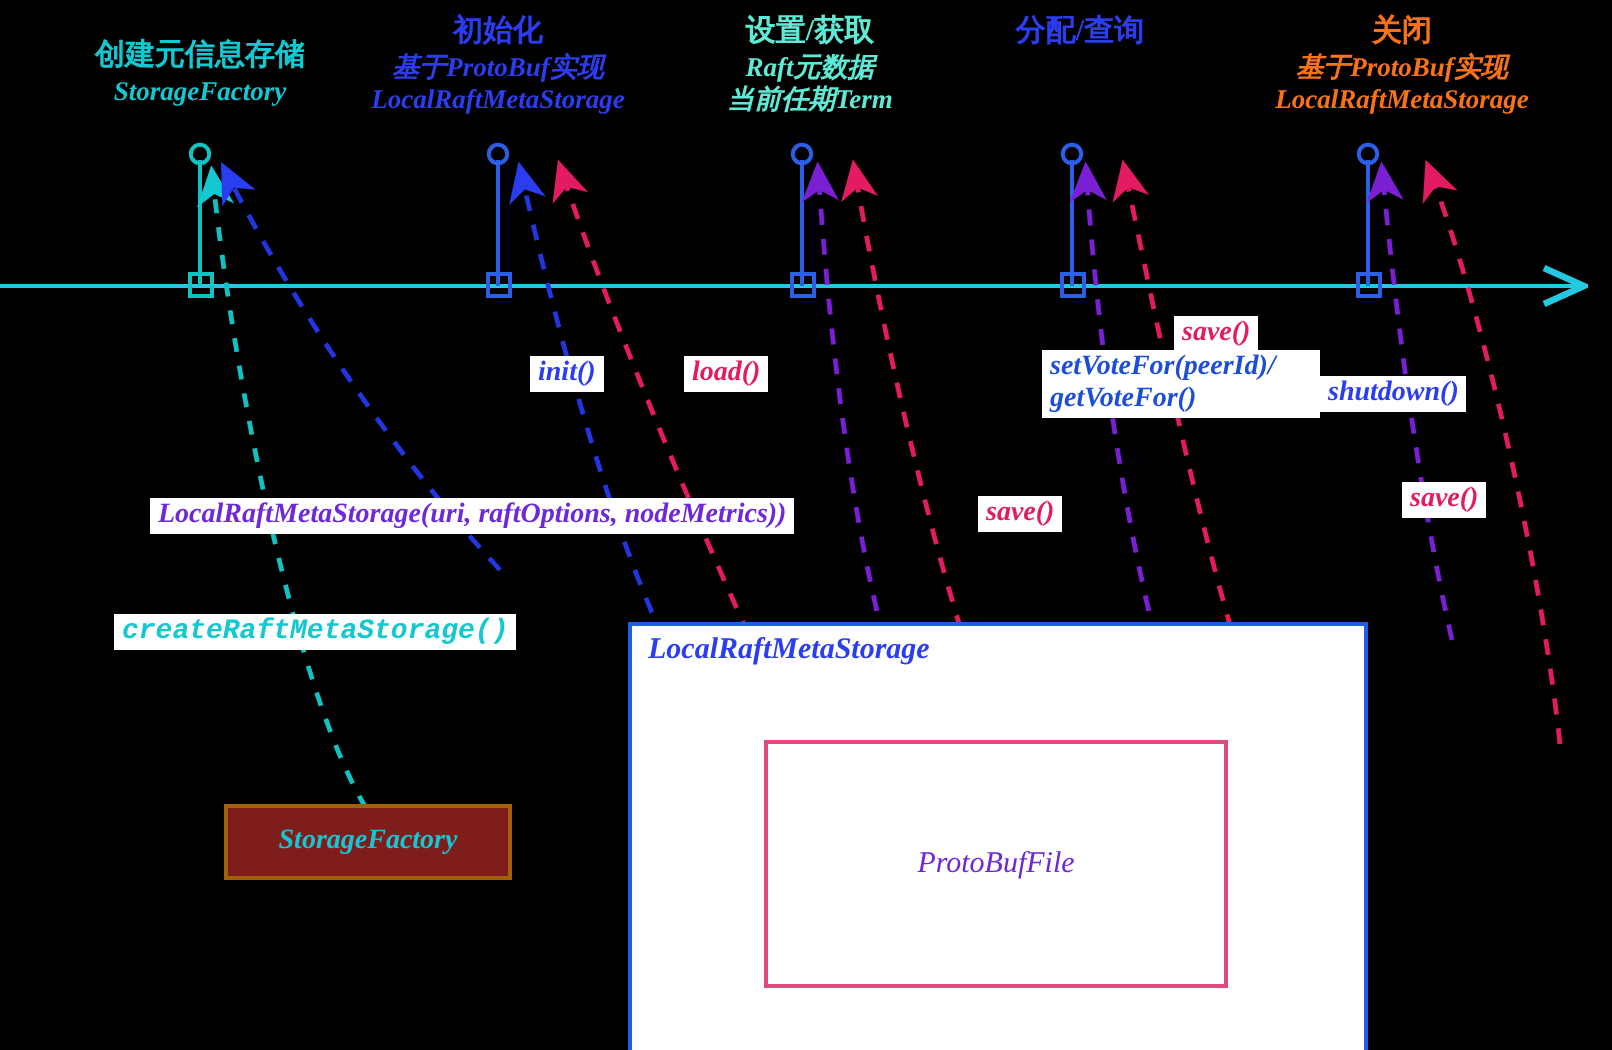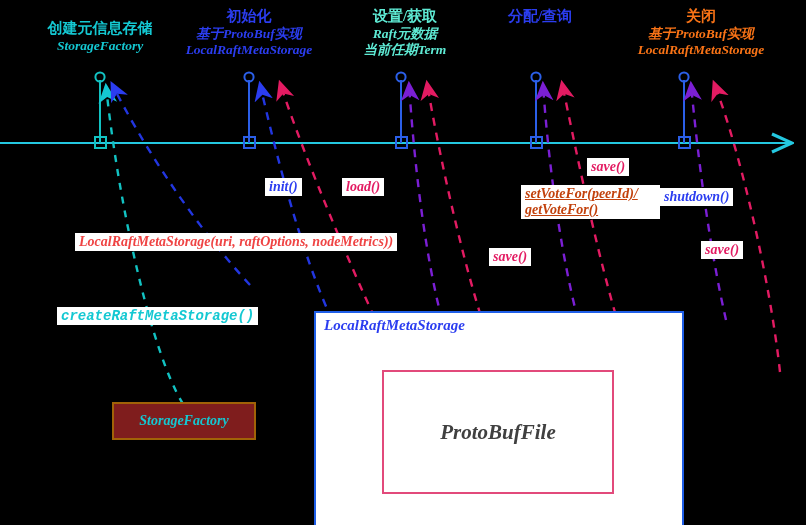--- a/index.html
+++ b/index.html
@@ -16,21 +16,21 @@
 
   .lbl{position:absolute;background:#fff;font-weight:bold;font-style:italic;
        line-height:1.16;white-space:nowrap;padding:1px 4px;font-size:14px;}
   .lbl.two{white-space:normal;}
 
   .bigbox{position:absolute;background:#fff;border:2px solid #1f5fe8;}
   .bigbox .ttl{position:absolute;left:8px;top:4px;color:#2b3df0;
        font-weight:bold;font-style:italic;font-size:15px;white-space:nowrap;}
   .innerbox{position:absolute;background:#fff;border:2px solid #e24a7b;
        display:flex;align-items:center;justify-content:center;}
-  .innerbox span{color:#404040;font-weight:bold;font-style:italic;font-size:21px;}
+  .innerbox span{color:#6d28d9;font-weight:normal;font-style:italic;font-size:15px;}
 
   .factbox{position:absolute;background:#7f1d1d;border:2px solid #a16207;
        display:flex;align-items:center;justify-content:center;}
   .factbox span{color:#14c8d2;font-weight:bold;font-style:italic;font-size:14px;}
 </style>
 </head>
 <body>
 
 <div id="stage">
 
@@ -135,28 +135,28 @@
 
   <div class="lbl" style="left:265px;top:178px;color:#2b3df0;">init()</div>
 
   <div class="lbl" style="left:342px;top:178px;color:#e31b62;">load()</div>
 
 
   <div class="lbl" style="left:489px;top:248px;color:#e31b62;">save()</div>
 
   <div class="lbl" style="left:587px;top:158px;color:#e31b62;">save()</div>
 
-  <div class="lbl two" style="left:521px;top:185px;width:131px;color:#c2410c;text-decoration:underline;">setVoteFor(peerId)/
+  <div class="lbl two" style="left:521px;top:175px;width:131px;color:#1d4ed8;">setVoteFor(peerId)/
 getVoteFor()</div>
 
   <div class="lbl" style="left:660px;top:188px;color:#2b3df0;">shutdown()</div>
 
   <div class="lbl" style="left:701px;top:241px;color:#e31b62;">save()</div>
 
-  <div class="lbl" style="left:75px;top:233px;color:#ef4444;">LocalRaftMetaStorage(uri, raftOptions, nodeMetrics))</div>
+  <div class="lbl" style="left:75px;top:249px;color:#6d28d9;">LocalRaftMetaStorage(uri, raftOptions, nodeMetrics))</div>
 
   <div class="lbl" style="left:57px;top:307px;color:#14c8d2;font-family:Liberation Mono, monospace;">createRaftMetaStorage()</div>
 
   <div class="factbox" style="left:112px;top:402px;width:140px;height:34px;">
     <span>StorageFactory</span>
   </div>
 
   <div class="bigbox" style="left:314px;top:311px;width:366px;height:214px;">
     <div class="ttl">LocalRaftMetaStorage</div>
     <div class="innerbox" style="left:66px;top:57px;width:228px;height:120px;">

